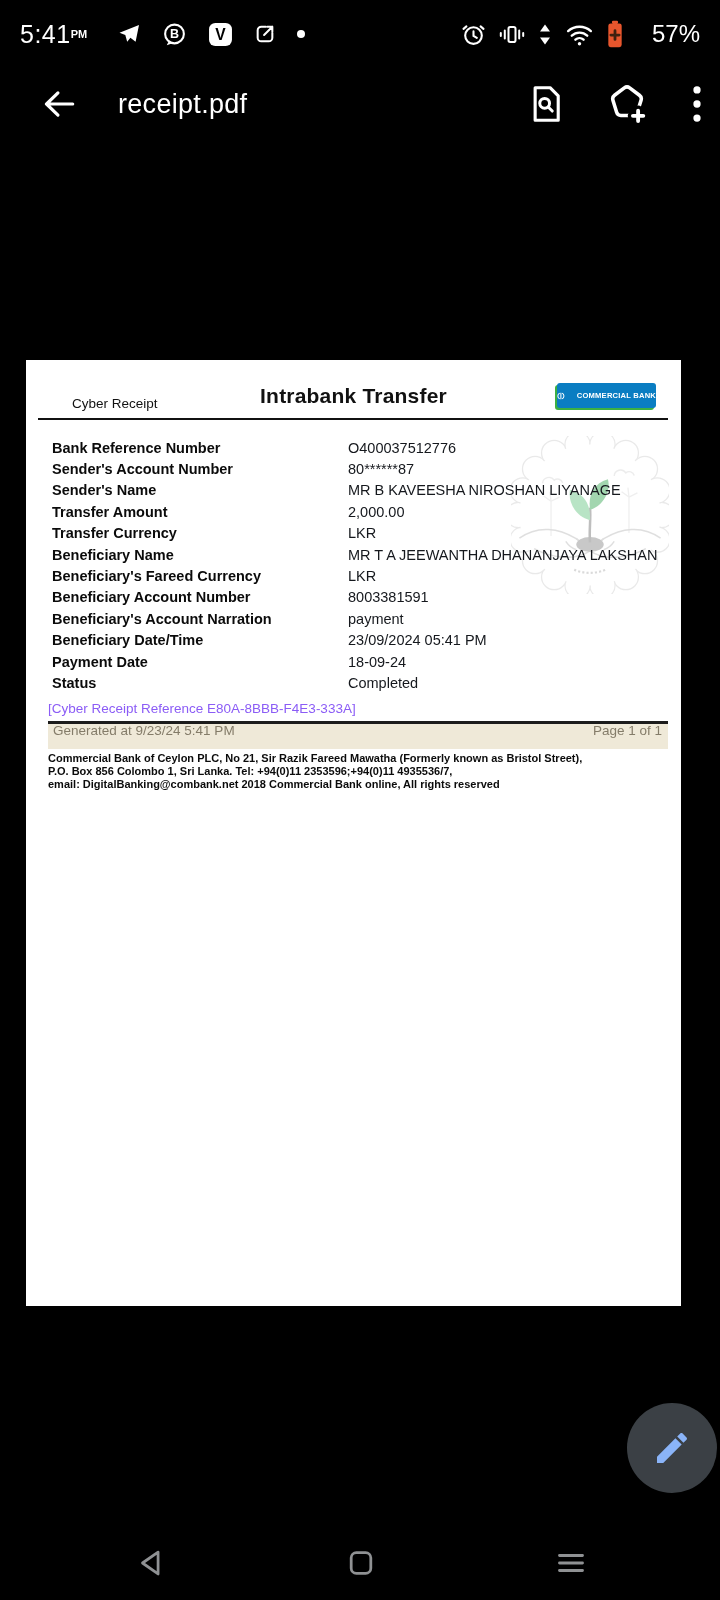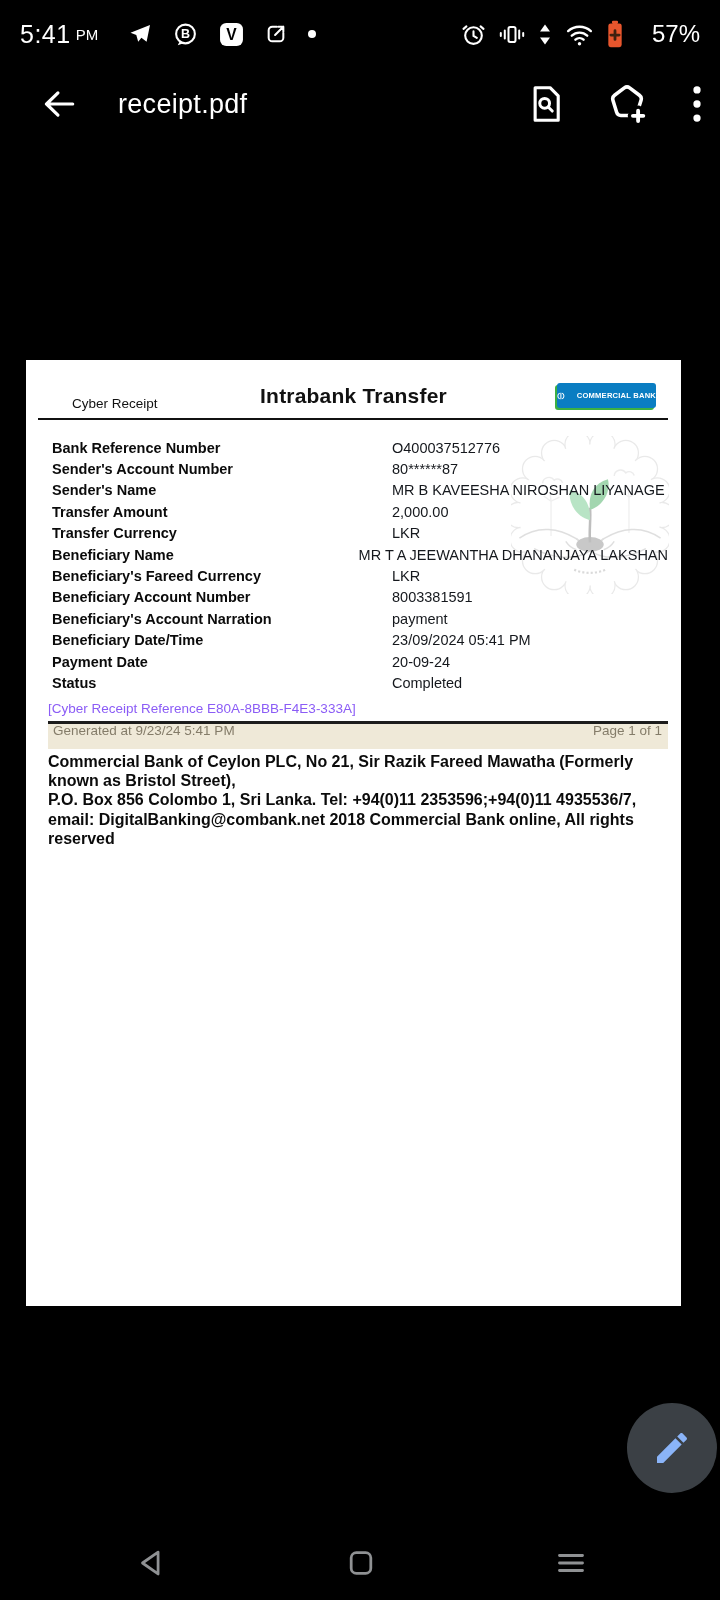--- a/index.html
+++ b/index.html
@@ -4,21 +4,21 @@
 <style>
   * { margin:0; padding:0; box-sizing:border-box; }
   html,body { width:720px; height:1600px; background:#000; overflow:hidden;
               font-family:"Liberation Sans", sans-serif; }
   .screen { position:relative; width:608px; height:1600px; background:#000; }
 
   
   .status-bar { position:absolute; top:0; left:0; width:720px; height:68px;
                 display:flex; align-items:center; padding:0 20px; color:#fff; }
   .sb-time { font-size:25px; font-weight:500; letter-spacing:.5px; }
-  .sb-mer { font-size:15px; font-weight:400; margin-left:5px; }
+  .sb-mer { font-size:11px; font-weight:700; }
   .sb-notifs { display:flex; align-items:center; gap:21px; margin-left:30px; }
   .sb-right { margin-left:auto; display:flex; align-items:center; gap:13px; }
   .sb-batt-pct { font-size:24px; font-weight:400; margin-left:16px; }
   .sb-dot { width:8px; height:8px; border-radius:50%; background:#fff; }
 
   
   .app-bar { position:absolute; top:68px; left:12px; width:720px; height:72px;
              display:flex; align-items:center; padding:0 28px; color:#fff; }
   .ab-title { font-size:27px; font-weight:400; margin-left:40px; letter-spacing:.3px; }
   .ab-actions { margin-left:auto; display:flex; align-items:center; gap:42px; }
@@ -36,29 +36,29 @@
                display:flex; align-items:center; justify-content:center; gap:12px; }
   .bank-logo-text { color:#fff; font-size:7.6px; font-weight:700; letter-spacing:.2px; white-space:nowrap; }
   .header-rule { position:absolute; left:12px; top:58px; width:630px; height:2px; background:#111; }
 
   .watermark { position:absolute; left:485px; top:76px; width:158px; height:158px;
                opacity:.55; z-index:0; }
 
   .field-table { position:absolute; left:26px; top:77px; width:616px; z-index:1; }
   .frow { display:flex; height:21.4px; align-items:center; }
   .flabel { width:296px; font-size:14.5px; font-weight:700; color:#0b0b0b; }
-  .fvalue { font-size:14.5px; color:#15181d; white-space:nowrap;margin-left:44px; }
+  .fvalue { font-size:14.5px; color:#15181d; white-space:nowrap; }
 
   .ref-line { position:absolute; left:22px; top:341px; font-size:13.5px; color:#8b5cf6; z-index:1; }
   .thick-rule { position:absolute; left:22px; top:361px; width:620px; height:2.5px; background:#1c1c1c; }
   .gen-bar { position:absolute; left:22px; top:363.5px; width:620px; height:25px;
              background:#efe9d8; display:flex; align-items:center; justify-content:space-between;
              padding:0 6px 12px 5px; }
   .gen-text, .page-ind { font-size:13.5px; color:#847c69; }
-  .doc-footer { position:absolute; left:22px; top:392px; width:622px; font-size:16px;
+  .doc-footer { position:absolute; left:22px; top:392px; width:622px; font-size:11px;
                 font-weight:700; line-height:1.2; color:#0b0b0b; }
 
   
   .fab { position:absolute; left:627px; top:1403px; width:90px; height:90px; border-radius:50%;
          background:#3b4045; display:flex; align-items:center; justify-content:center; }
 
   
   .nav-bar { position:absolute; left:0; top:1530px; width:720px; height:70px; }
   .nav-btn { position:absolute; top:18px; }
 </style>
@@ -237,21 +237,21 @@
         <div class="frow">
           <span class="flabel">Beneficiary's Account Narration</span>
           <span class="fvalue">payment</span>
         </div>
         <div class="frow">
           <span class="flabel">Beneficiary Date/Time</span>
           <span class="fvalue">23/09/2024 05:41 PM</span>
         </div>
         <div class="frow">
           <span class="flabel">Payment Date</span>
-          <span class="fvalue">20-09-24</span>
+          <span class="fvalue">18-09-24</span>
         </div>
         <div class="frow">
           <span class="flabel">Status</span>
           <span class="fvalue">Completed</span>
         </div>
       </div>
 
       <div class="ref-line">[Cyber Receipt Reference E80A-8BBB-F4E3-333A]</div>
       <div class="thick-rule"></div>
 

